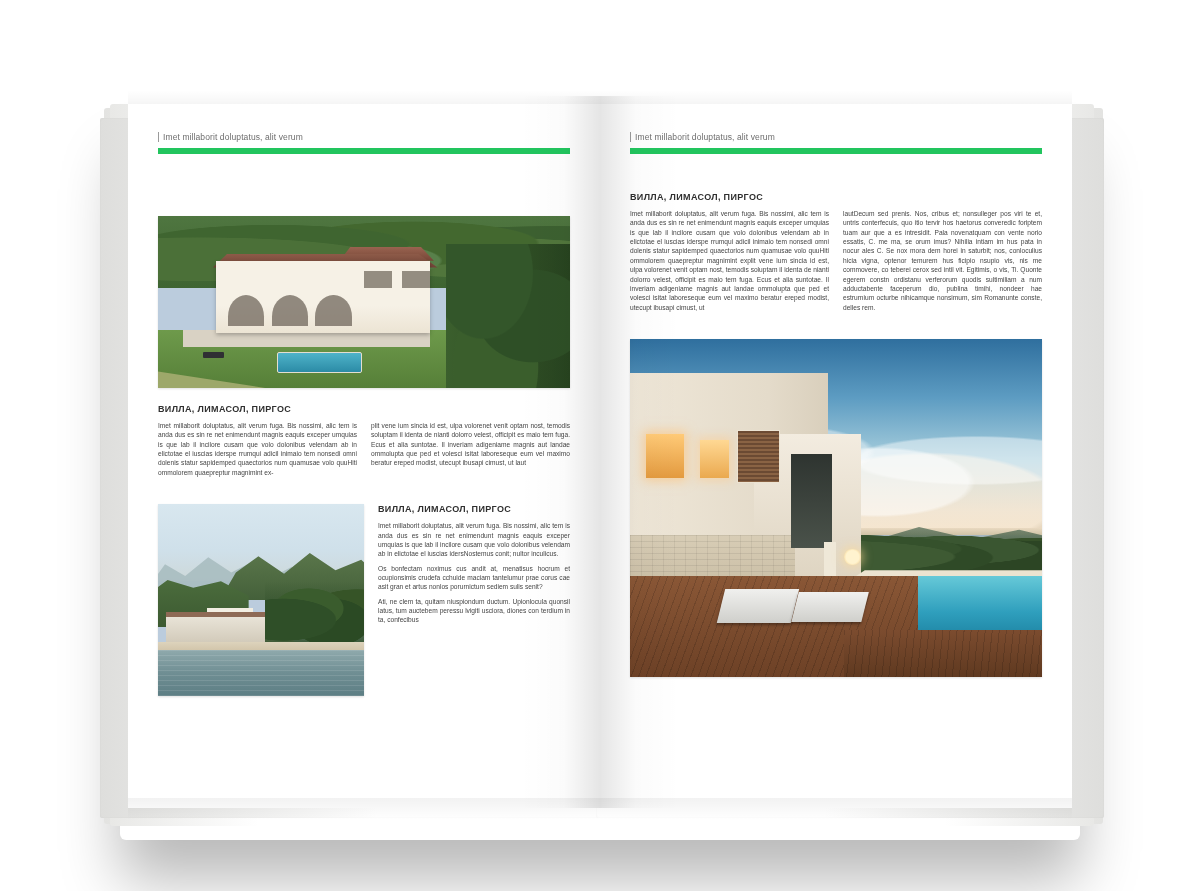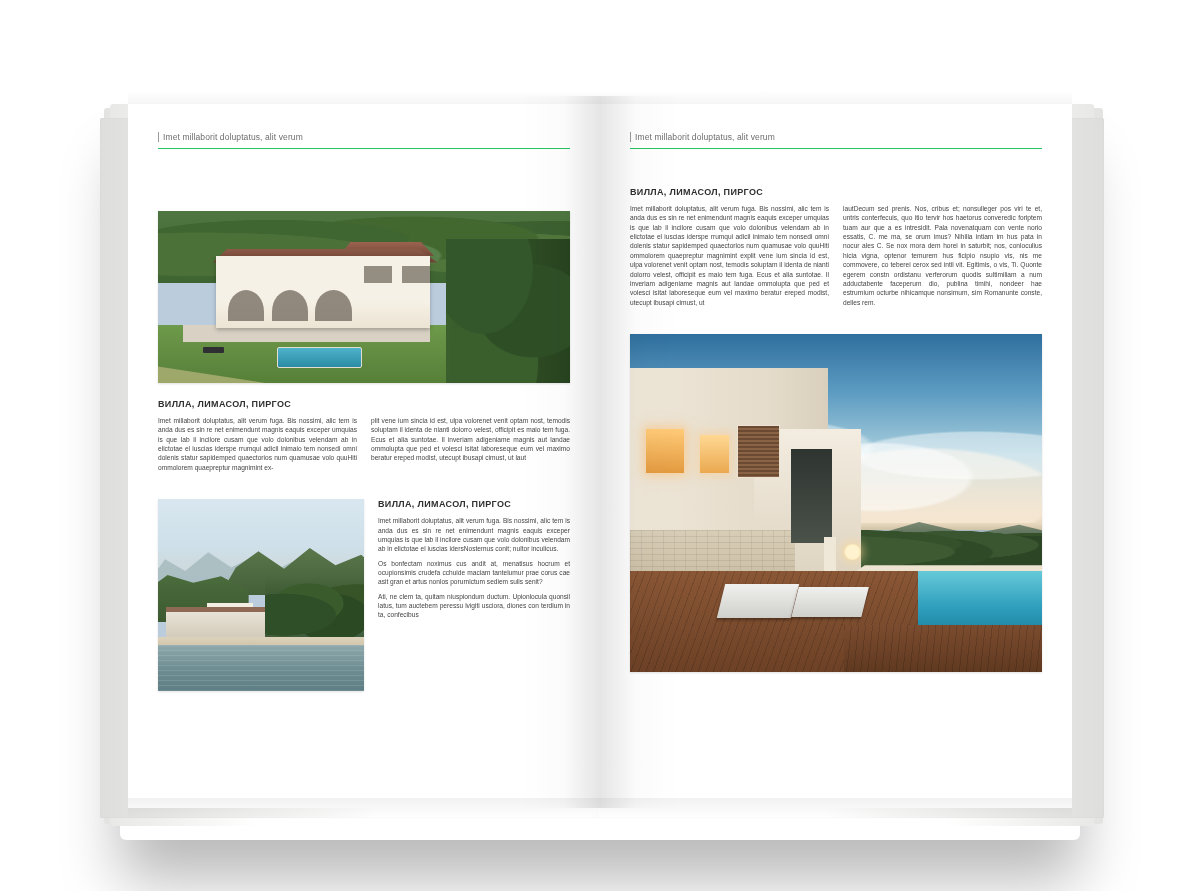--- a/index.html
+++ b/index.html
@@ -94,21 +94,21 @@
     position: absolute;
     inset: 0;
     padding: 36px 30px 28px 30px;
     box-sizing: border-box;
   }
   .running-head {
     font-size: 8.5px;
     color: #6d6d6d;
     letter-spacing: 0.1px;
     padding-bottom: 6px;
-    border-bottom: 1px solid #22c55e;
+    border-bottom: 6px solid #22c55e;
     position: relative;
   }
   .running-head .rule-tick {
     position: absolute;
     left: 0; top: 0; bottom: 6px;
     width: 1px;
     background: #9a9a9a;
   }
   .rh-text { padding-left: 5px; display: inline-block; }
 

